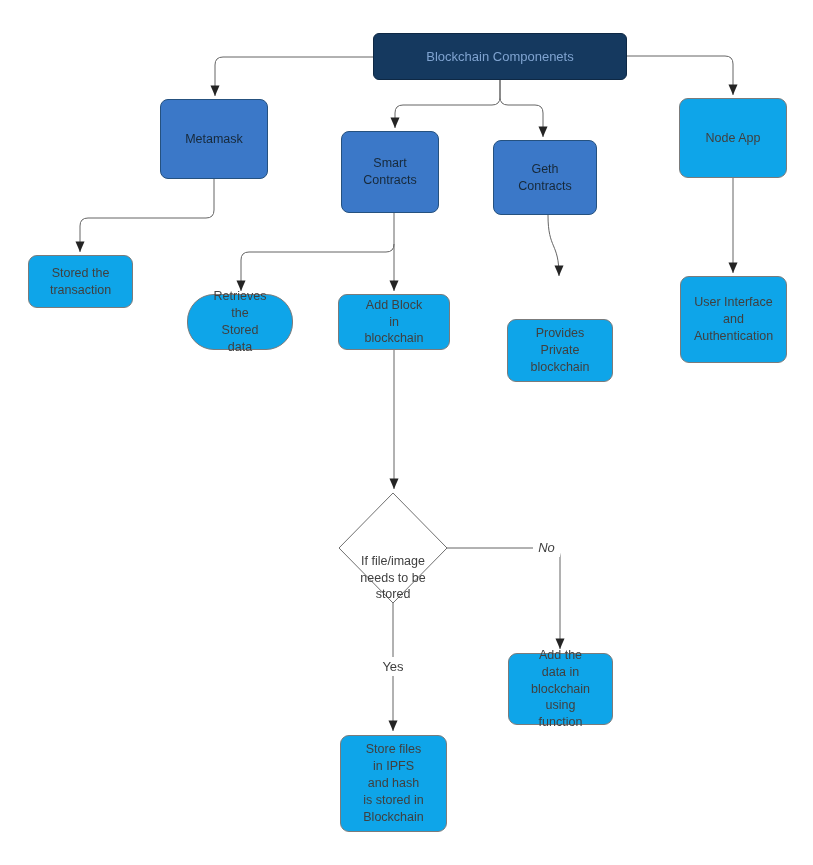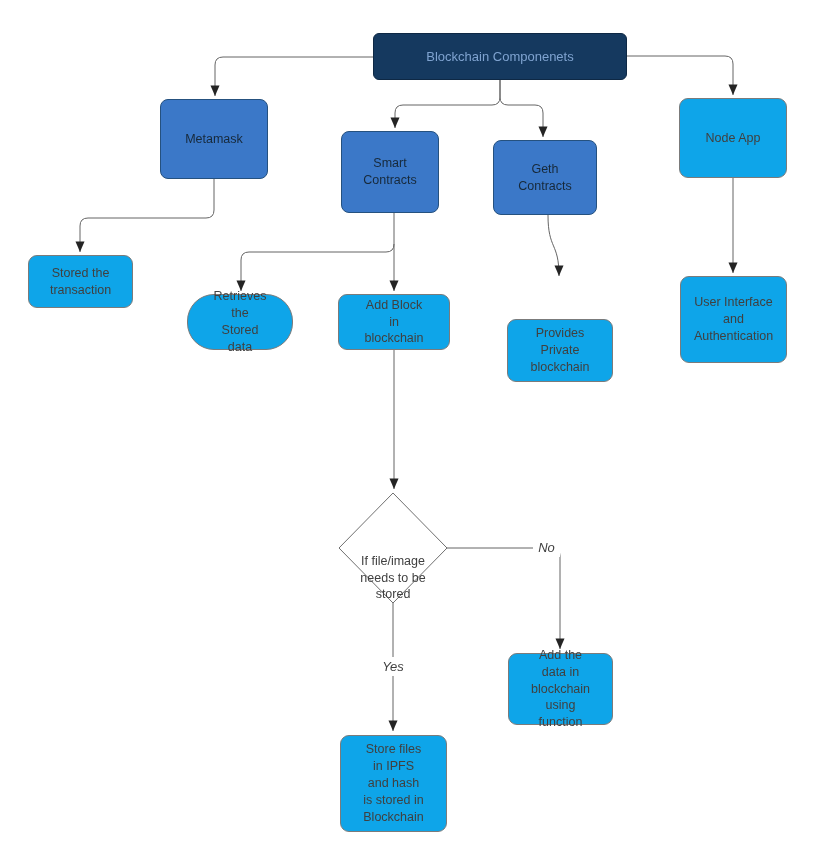--- a/index.html
+++ b/index.html
@@ -101,17 +101,17 @@
   <div class="node white" style="left:507px;top:279px;width:106px;height:63px;margin-top:40px;">Provides Private blockchain</div>
 
   <div class="node white" style="left:680px;top:276px;width:107px;height:87px;">User Interface and Authentication</div>
 
   <div class="diamond-label" style="left:348px;top:548px;width:90px;height:60px;">If file/image needs to be stored</div>
 
   <div class="node white" style="left:508px;top:653px;width:105px;height:72px;">Add the data in blockchain using function</div>
 
   <div class="node white" style="left:340px;top:735px;width:107px;height:97px;">Store files in IPFS and hash is stored in Blockchain</div>
 
-  <div class="edge-label" style="left:377px;top:657px;width:32px;height:19px;font-style:italic;">Yes</div>
+  <div class="edge-label" style="left:377px;top:657px;width:32px;height:19px;">Yes</div>
 
   <div class="edge-label" style="left:533px;top:538px;width:27px;height:19px;font-style:italic;">No</div>
 
 </div>
 
 </body></html>

